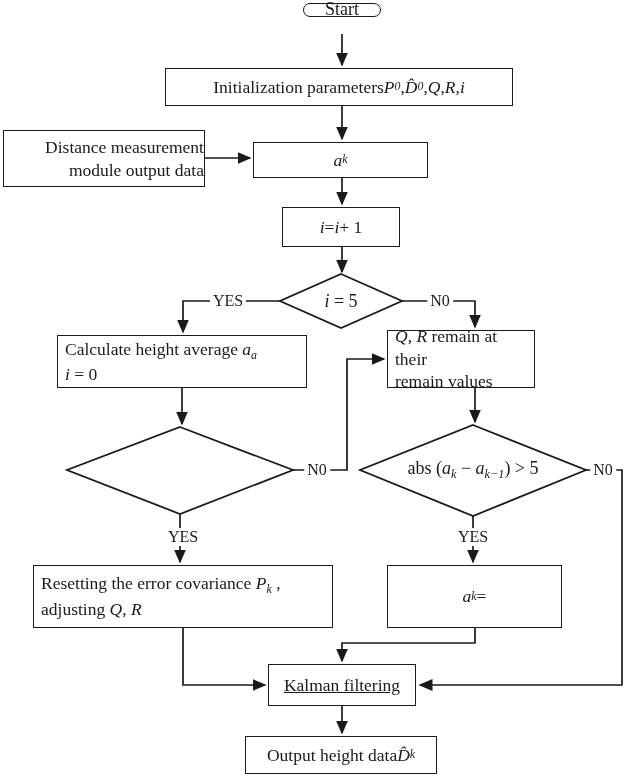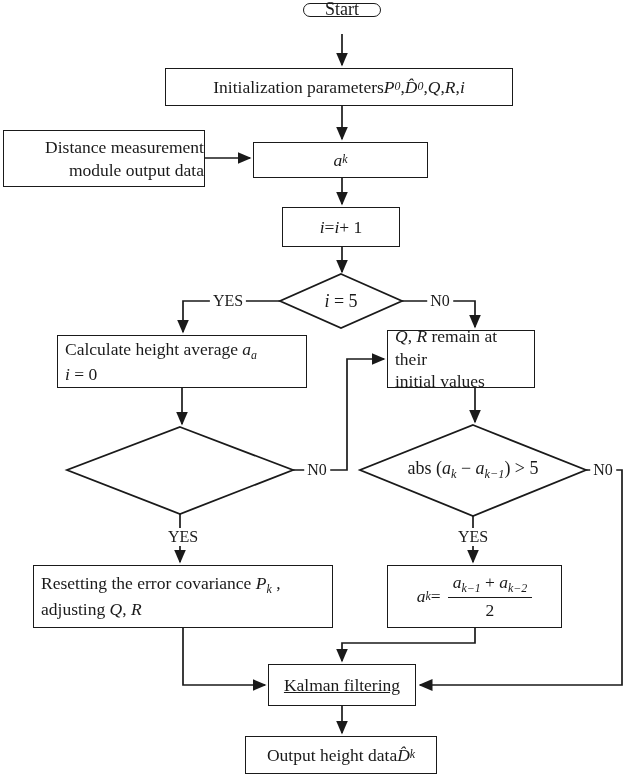--- a/index.html
+++ b/index.html
@@ -107,41 +107,37 @@
 
   <div class="diamond-label" style="left:341px;top:301px;"><span class="seg-i">i</span><span class="seg-n"> = 5</span></div>
 
   <div class="node left-align" style="left:57px;top:335px;width:250px;height:53px;">
     <span><span class="seg-n">Calculate height average </span><span class="seg-i">a</span><span class="seg-s">a</span></span>
     <span><span class="seg-i">i</span><span class="seg-n"> = 0</span></span>
   </div>
 
   <div class="node left-align" style="left:387px;top:330px;width:148px;height:58px;">
     <span><span class="seg-i">Q</span><span class="seg-n">, </span><span class="seg-i">R</span><span class="seg-n"> remain at their</span></span>
-    <span><span class="seg-n">initial values</span></span>
+    <span><span class="seg-n">remain values</span></span>
   </div>
 
 
   <div class="diamond-label" style="left:473px;top:470px;"><span class="seg-n">abs (</span><span class="seg-i">a</span><span class="seg-s">k</span><span class="seg-n"> − </span><span class="seg-i">a</span><span class="seg-s">k−1</span><span class="seg-n">) &gt; 5</span></div>
 
   <div class="node left-align" style="left:33px;top:565px;width:300px;height:63px;">
     <span><span class="seg-n">Resetting the error covariance </span><span class="seg-i">P</span><span class="seg-s">k</span><span class="seg-n"> ,</span></span>
     <span><span class="seg-n">adjusting </span><span class="seg-i">Q</span><span class="seg-n">, </span><span class="seg-i">R</span></span>
   </div>
 
   <div class="node" style="left:387px;top:565px;width:175px;height:63px;">
     <span class="lhs">
         <span class="seg-i">a</span>
         <span class="seg-s">k</span>
         <span class="seg-n"> =</span>
       </span>
-    <span class="frac">
-      <span class="num"><span class="seg-i">a</span><span class="seg-s">k−1</span><span class="seg-n"> + </span><span class="seg-i">a</span><span class="seg-s">k−2</span></span>
-      <span class="den">2</span>
-    </span>
   </div>
 
   <div class="node" style="left:268px;top:664px;width:148px;height:42px;text-decoration:underline;">Kalman filtering</div>
 
   <div class="node" style="left:245px;top:736px;width:192px;height:38px;">
       <span class="seg-n">Output height data </span>
       <span class="seg-i">D̂</span>
       <span class="seg-s">k</span>
     </div>
 

